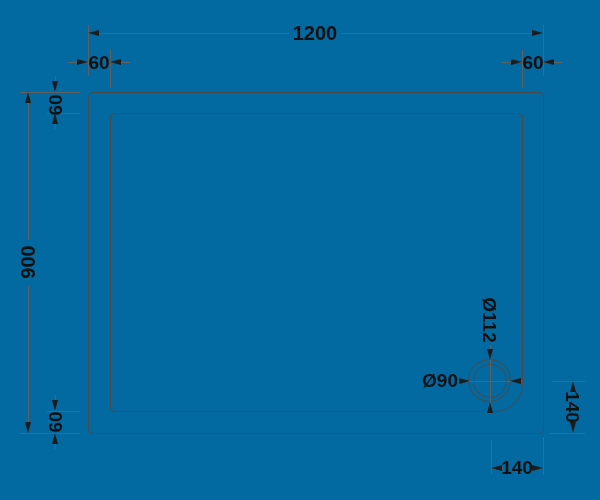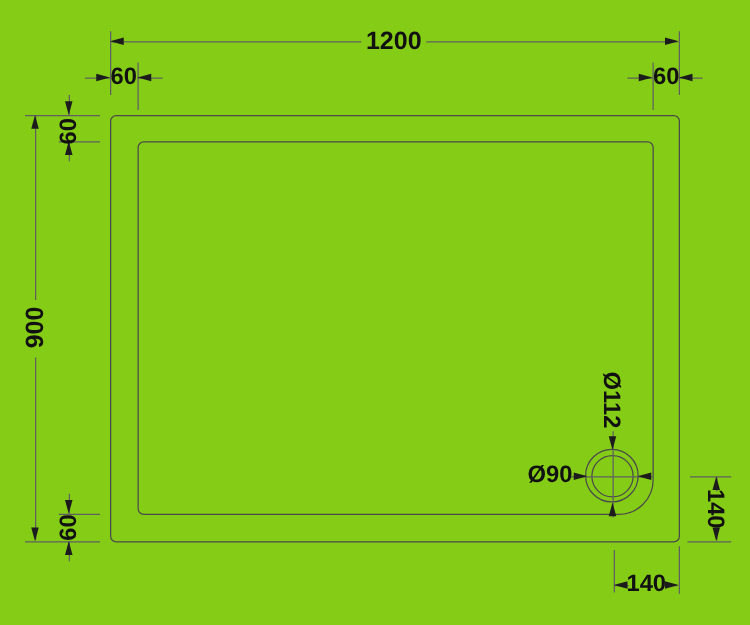--- a/index.html
+++ b/index.html
@@ -1,16 +1,16 @@
 <!DOCTYPE html>
 <html><head>
 <meta charset="utf-8">
 <style>
   html,body{margin:0;padding:0;background:#fff;}
-  #canvas{position:relative;width:600px;height:500px;background:#84cc16;overflow:hidden;
+  #canvas{position:relative;width:600px;height:500px;background:#0369a1;overflow:hidden;
           font-family:"Liberation Sans",sans-serif;}
   .rect{position:absolute;box-sizing:border-box;border:1.5px solid #4a4a4a;background:transparent;}
   .circ{position:absolute;box-sizing:border-box;border:1.5px solid #4a4a4a;border-radius:50%;}
   .hl{position:absolute;height:1px;background:#606060;}
   .vl{position:absolute;width:1px;background:#606060;}
   .arw{position:absolute;width:0;height:0;}
   .ar{border-left:11px solid #1c1c1c;border-top:3px solid transparent;border-bottom:3px solid transparent;}
   .al{border-right:11px solid #1c1c1c;border-top:3px solid transparent;border-bottom:3px solid transparent;}
   .au{border-bottom:11px solid #1c1c1c;border-left:3px solid transparent;border-right:3px solid transparent;}
   .ad{border-top:11px solid #1c1c1c;border-left:3px solid transparent;border-right:3px solid transparent;}

